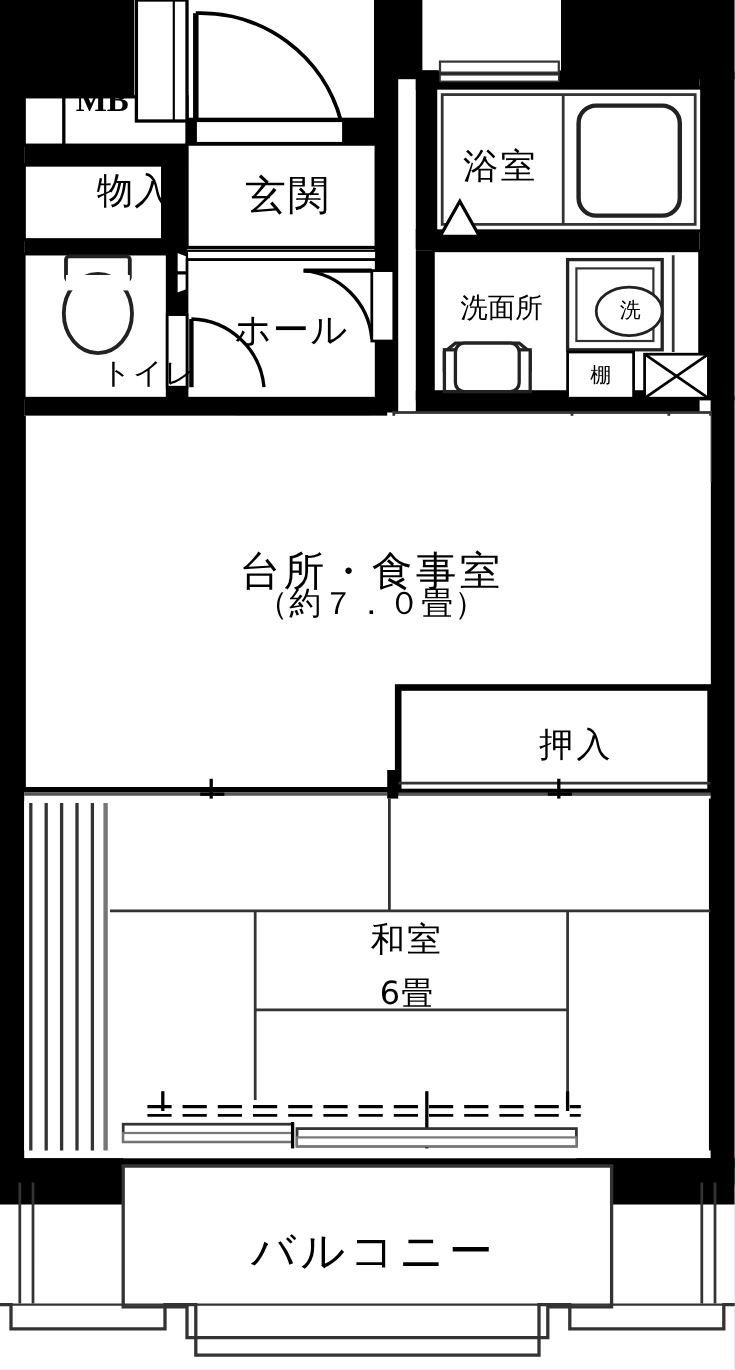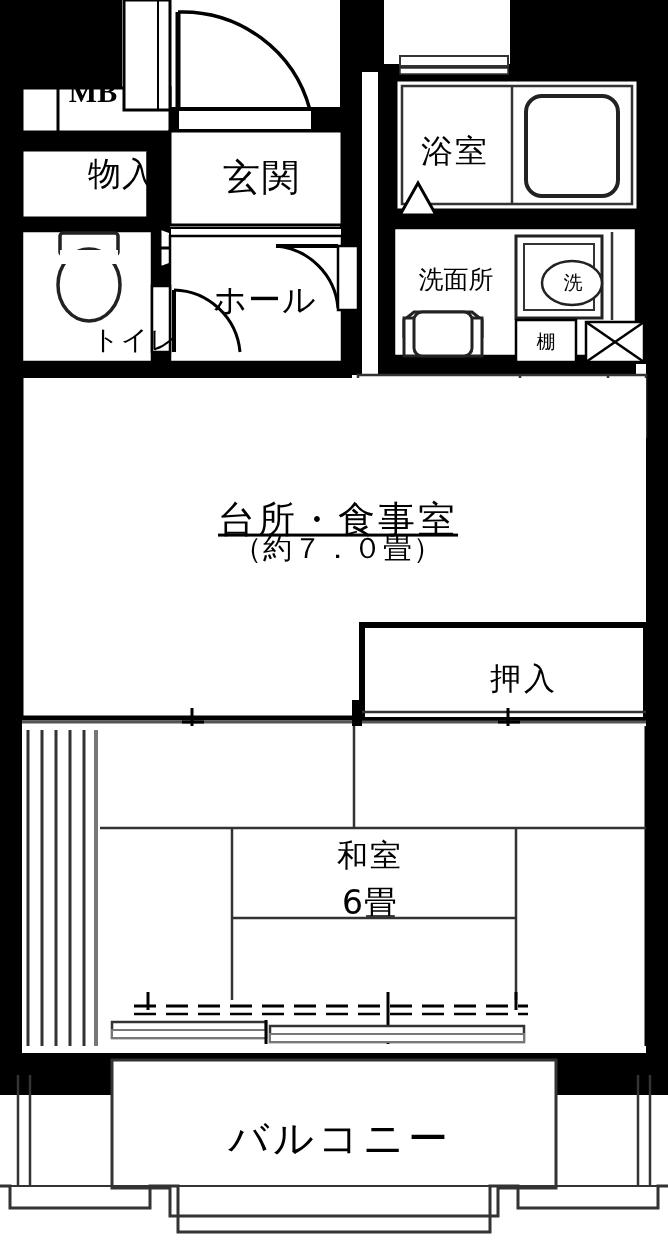--- a/index.html
+++ b/index.html
@@ -39,24 +39,24 @@
   .lbl-storage  { font-size: 33px; letter-spacing: 1px; margin-left: 32px; }
   .lbl-entrance { font-size: 37px; letter-spacing: 2px; }
   .lbl-toilet   { font-size: 27px; letter-spacing: 1px; }
   .lbl-hall     { font-size: 33px; letter-spacing: 1px; }
   .lbl-bath     { font-size: 32px; letter-spacing: 2px; }
   .lbl-wash     { font-size: 25px; letter-spacing: 0px; text-align: center; }
   .lbl-shelf    { font-size: 19px; }
   .lbl-washer   { font-size: 19px; }
   .lbl-closet   { font-size: 31px; letter-spacing: 3px; margin-left: 17px; }
   .lbl-balcony  { font-size: 40px; letter-spacing: 4px; }
-  .lbl-kitchen  { font-size: 37px; letter-spacing: 3px; text-decoration: underline; }
+  .lbl-kitchen  { font-size: 37px; letter-spacing: 3px; }
   .lbl-kitchen-sub { font-size: 29px; letter-spacing: 1px; }
   .lbl-washitsu { font-size: 31px; letter-spacing: 2px; }
-  .lbl-washitsu-sub { font-size: 33px; letter-spacing: 1px; }
+  .lbl-washitsu-sub { font-size: 29px; letter-spacing: 1px; }
 </style>
 </head>
 <body>
 
 <div id="floorplan">
 
   <svg id="fp-svg" viewBox="0 0 668 1245" xmlns="http://www.w3.org/2000/svg">
 
     <rect x="0" y="0" width="668" height="1245" fill="#ffffff"></rect>
 

